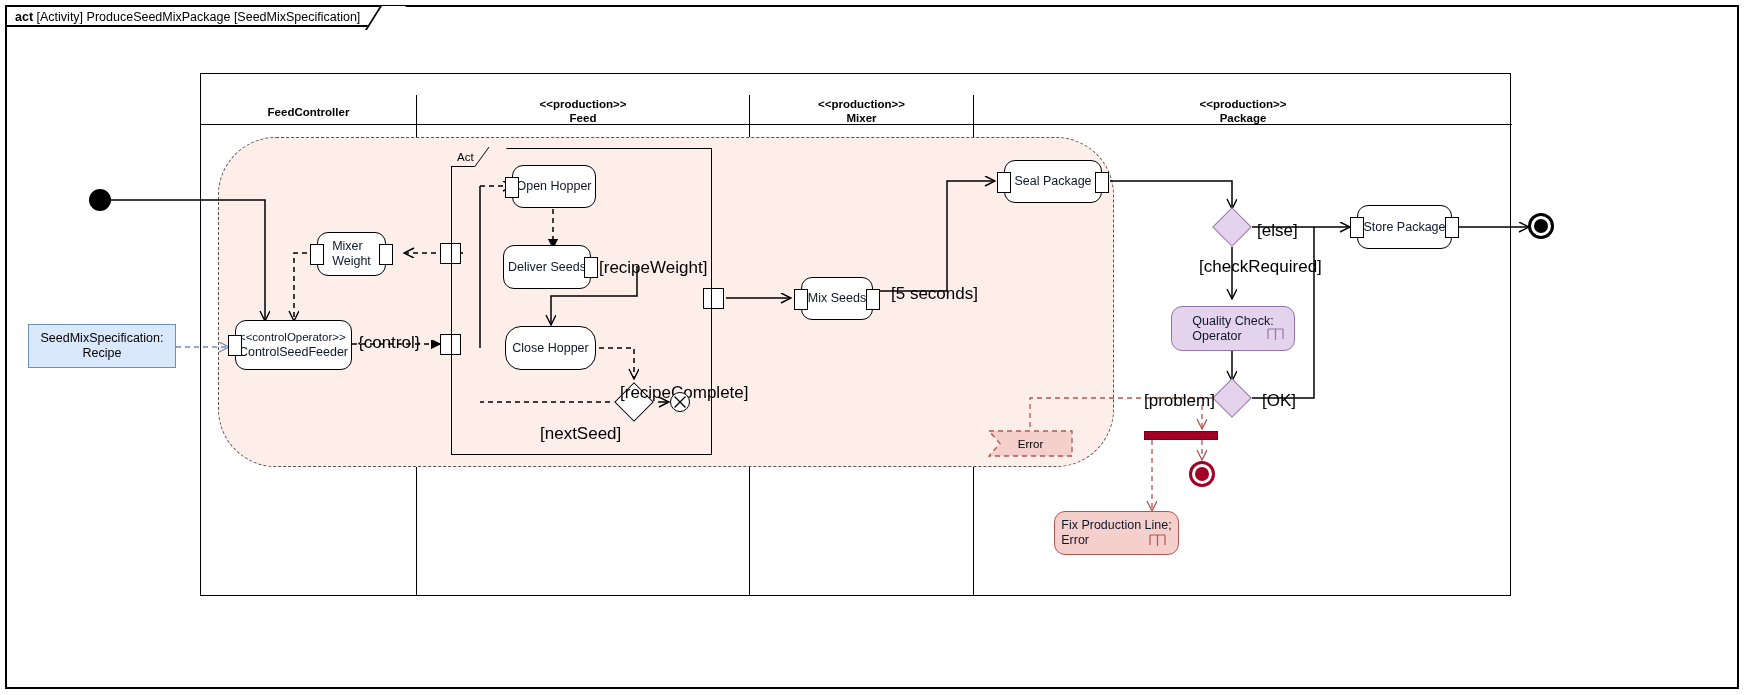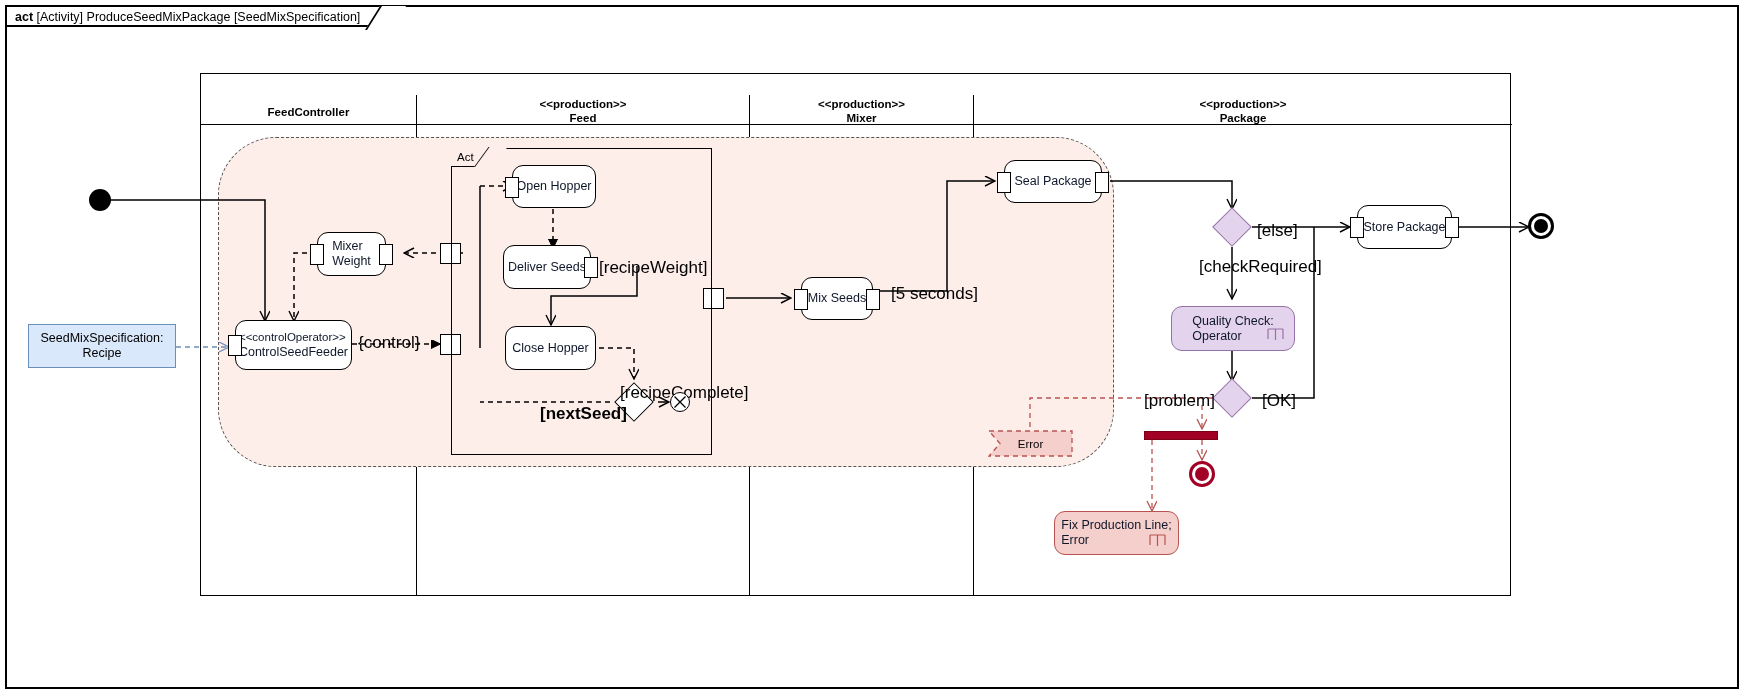--- a/index.html
+++ b/index.html
@@ -237,26 +237,26 @@
     <div class="pin left"></div>
     <span>Open Hopper</span>
   </div>
 
   <div class="node" style="left:503px;top:245px;width:88px;height:44px;">
     <div class="pin right"></div>
     <span>Deliver Seeds</span>
   </div>
   <div class="lbl" style="left:599px;top:258px;">[recipeWeight]</div>
 
-  <div class="node" style="left:505px;top:326px;width:91px;height:44px;">
+  <div class="node" style="left:505px;top:326px;width:91px;height:44px;border-radius:16px;">
     <span>Close Hopper</span>
   </div>
 
   <div class="diamond white" style="left:620px;top:388px;width:28px;height:28px;"></div>
-  <div class="lbl" style="left:540px;top:404px;font-weight:bold;">[nextSeed]</div>
+  <div class="lbl" style="left:540px;top:424px;">[nextSeed]</div>
   <div class="lbl" style="left:620px;top:383px;">[recipeComplete]</div>
 
   <div class="flowfinal" style="left:670px;top:392px;">
     <svg width="18" height="18" style="position:absolute;left:0;top:0;">
       <path d="M3.5,3.5 L14.5,14.5 M14.5,3.5 L3.5,14.5" stroke="#000" stroke-width="1.3" fill="none"></path>
     </svg>
   </div>
 
   <div class="node" style="left:801px;top:277px;width:72px;height:43px;">
     <div class="pin left"></div>

